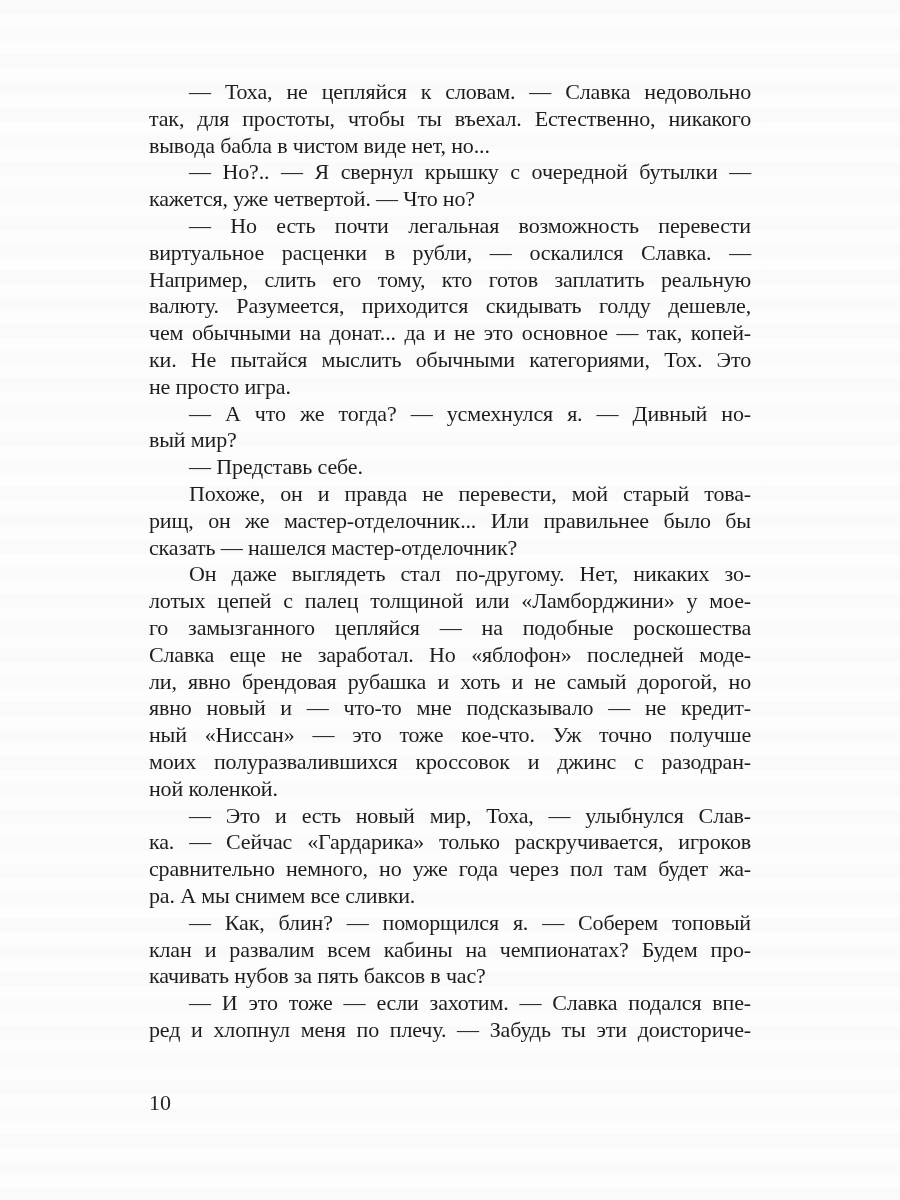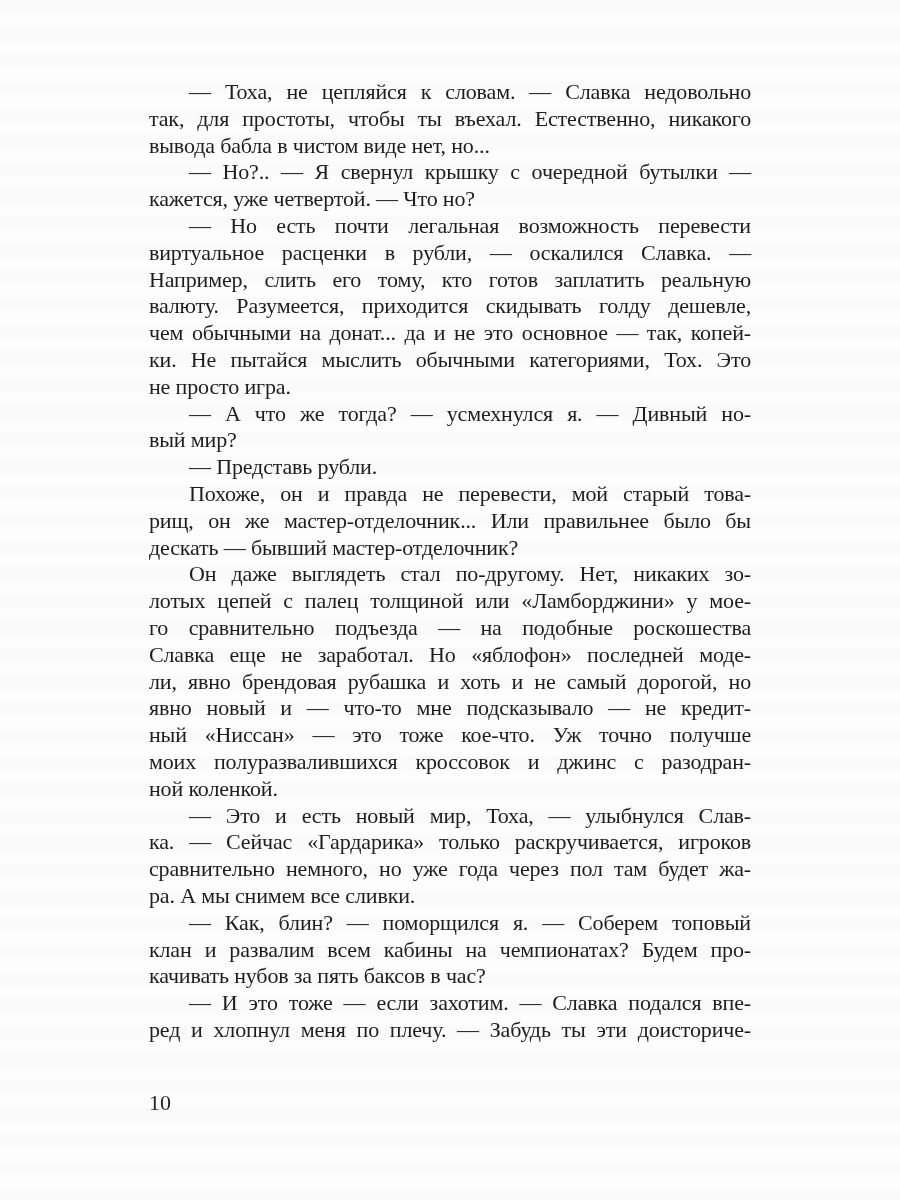--- a/index.html
+++ b/index.html
@@ -73,27 +73,27 @@
     <div class="ln">кажется, уже четвертой. — Что но?</div>
     <div class="ln ind j">— Но есть почти легальная возможность перевести</div>
     <div class="ln j">виртуальное расценки в рубли, — оскалился Славка. —</div>
     <div class="ln j">Например, слить его тому, кто готов заплатить реальную</div>
     <div class="ln j">валюту. Разумеется, приходится скидывать голду дешевле,</div>
     <div class="ln j">чем обычными на донат... да и не это основное — так, копей-</div>
     <div class="ln j">ки. Не пытайся мыслить обычными категориями, Тох. Это</div>
     <div class="ln">не просто игра.</div>
     <div class="ln ind j">— А что же тогда? — усмехнулся я. — Дивный но-</div>
     <div class="ln">вый мир?</div>
-    <div class="ln ind">— Представь рубли.</div>
+    <div class="ln ind">— Представь себе.</div>
     <div class="ln ind j">Похоже, он и правда не перевести, мой старый това-</div>
     <div class="ln j">рищ, он же мастер-отделочник... Или правильнее было бы</div>
-    <div class="ln">дескать — бывший мастер-отделочник?</div>
+    <div class="ln">сказать — нашелся мастер-отделочник?</div>
     <div class="ln ind j">Он даже выглядеть стал по-другому. Нет, никаких зо-</div>
     <div class="ln j">лотых цепей с палец толщиной или «Ламборджини» у мое-</div>
-    <div class="ln j">го сравнительно подъезда — на подобные роскошества</div>
+    <div class="ln j">го замызганного цепляйся — на подобные роскошества</div>
     <div class="ln j">Славка еще не заработал. Но «яблофон» последней моде-</div>
     <div class="ln j">ли, явно брендовая рубашка и хоть и не самый дорогой, но</div>
     <div class="ln j">явно новый и — что-то мне подсказывало — не кредит-</div>
     <div class="ln j">ный «Ниссан» — это тоже кое-что. Уж точно получше</div>
     <div class="ln j">моих полуразвалившихся кроссовок и джинс с разодран-</div>
     <div class="ln">ной коленкой.</div>
     <div class="ln ind j">— Это и есть новый мир, Тоха, — улыбнулся Слав-</div>
     <div class="ln j">ка. — Сейчас «Гардарика» только раскручивается, игроков</div>
     <div class="ln j">сравнительно немного, но уже года через пол там будет жа-</div>
     <div class="ln">ра. А мы снимем все сливки.</div>

